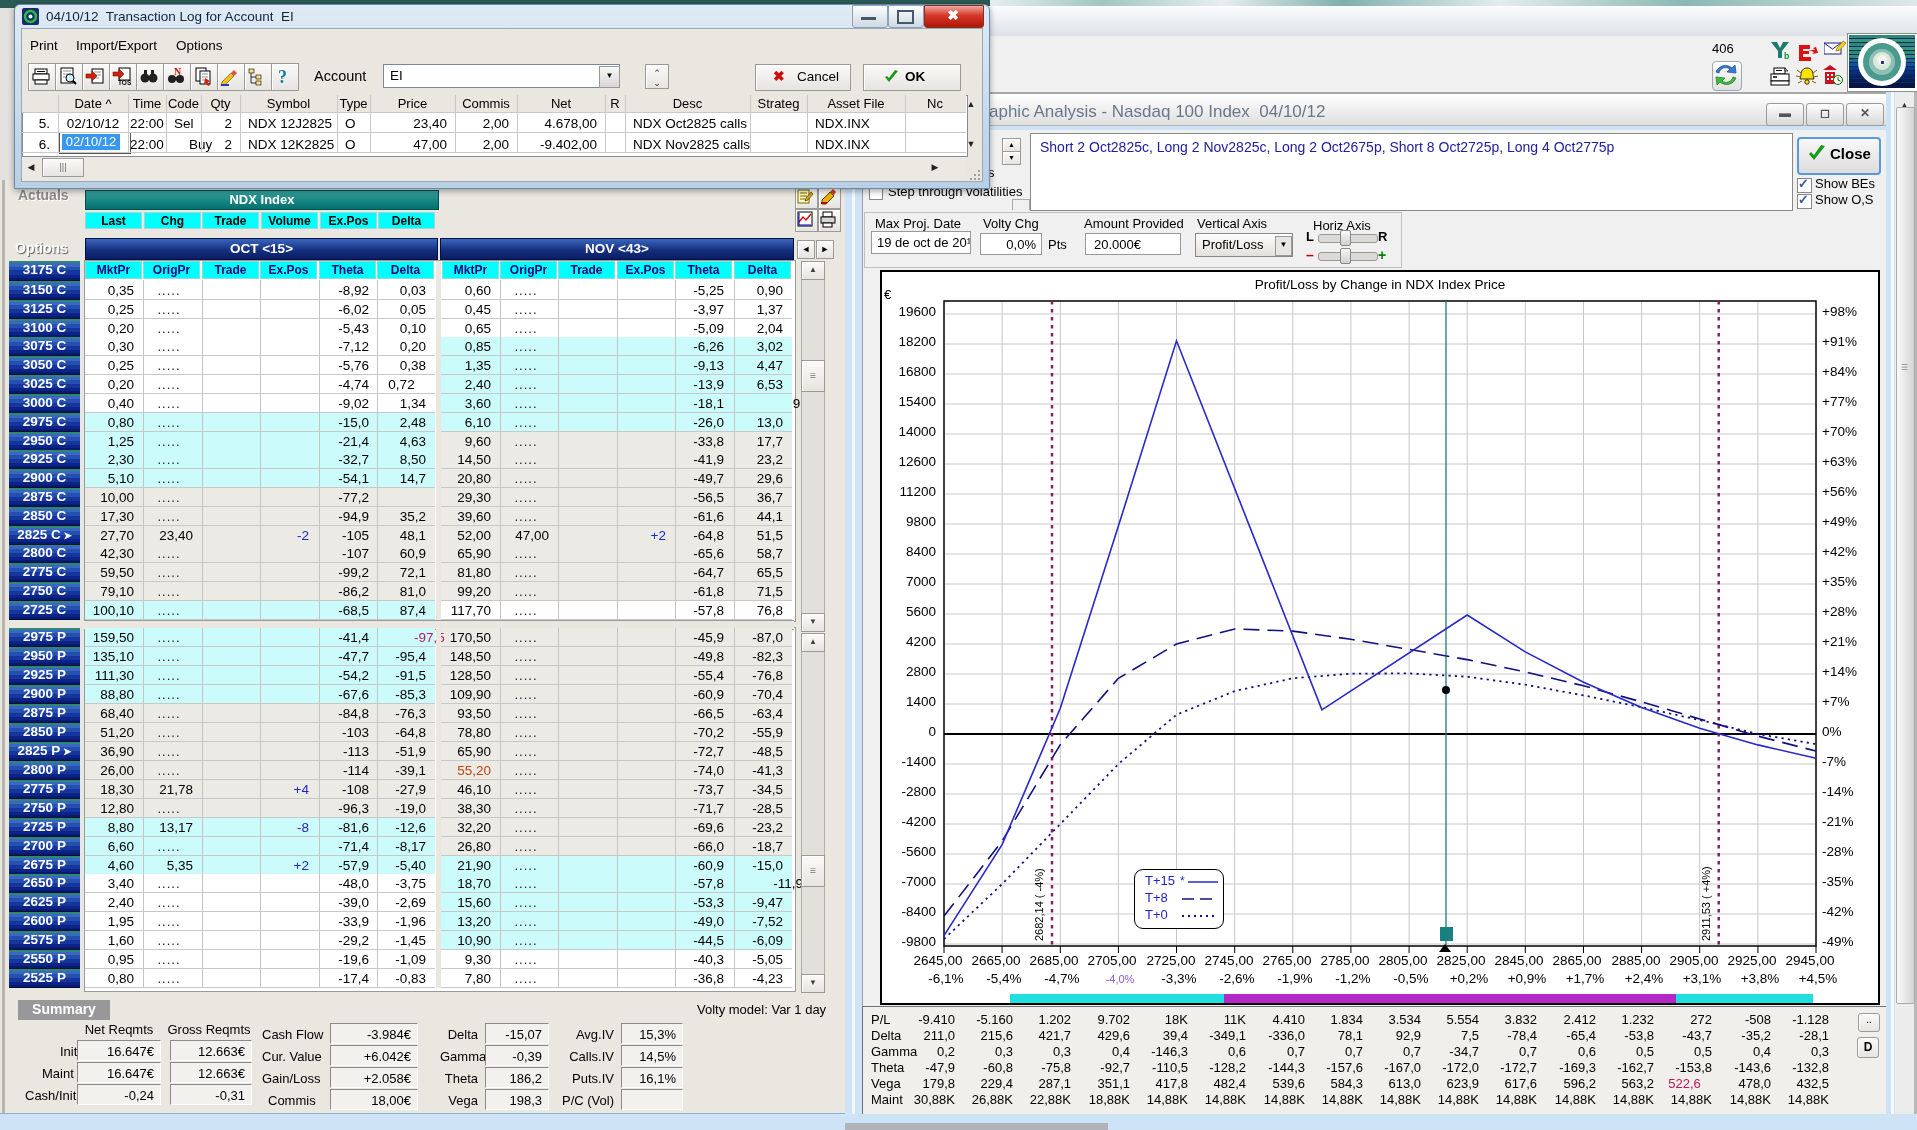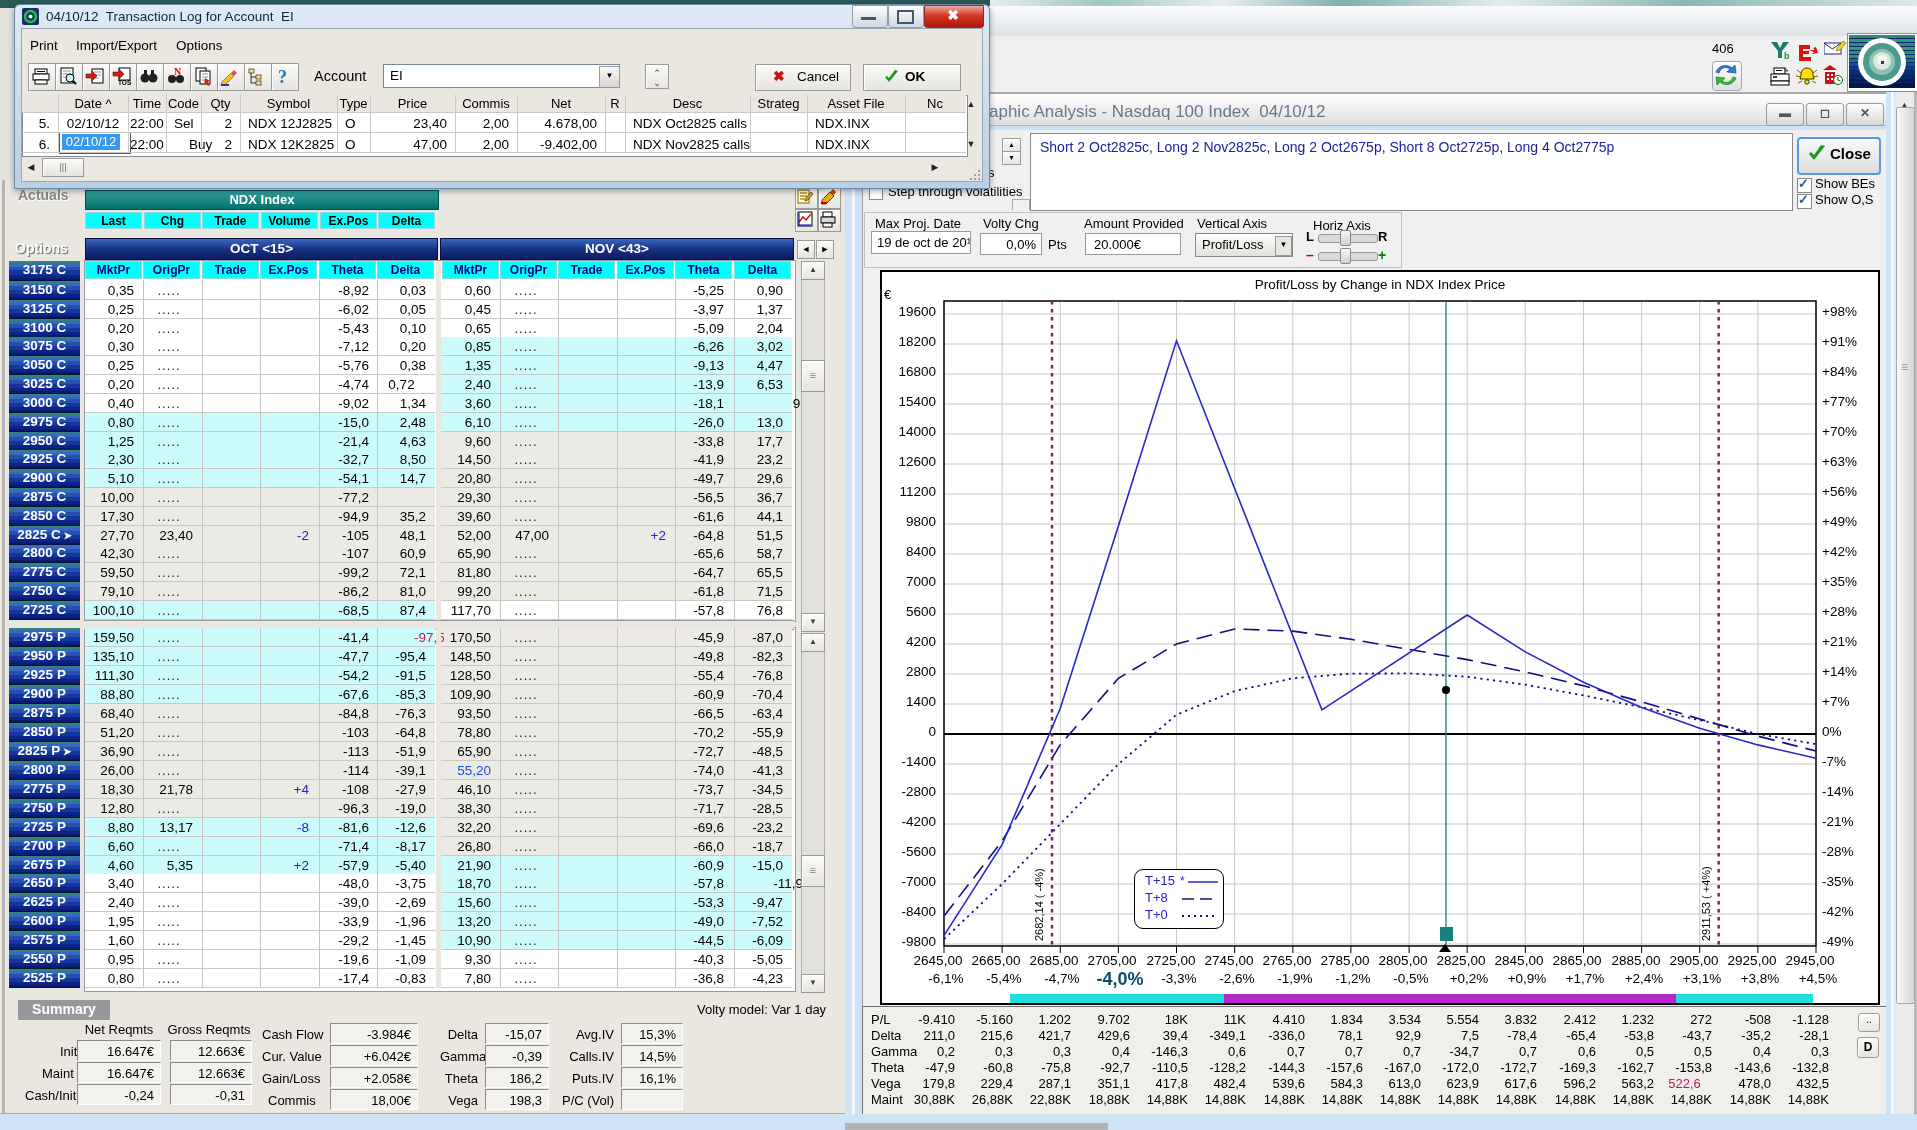--- a/index.html
+++ b/index.html
@@ -414,21 +414,21 @@
 <div style="position:absolute;left:500px;top:744px;width:52px;height:19px;font-size:13px;line-height:16px;text-align:center;color:#222;letter-spacing:1px;">.....</div>
 <div style="position:absolute;left:675px;top:742px;width:49px;height:19px;font-size:13.5px;line-height:19px;text-align:right;color:#000;">-72,7</div>
 <div style="position:absolute;left:734px;top:742px;width:49px;height:19px;font-size:13.5px;line-height:19px;text-align:right;color:#000;">-48,5</div>
 <div style="position:absolute;left:9px;top:761px;width:71px;height:18px;background:linear-gradient(#2e8673 0%,#2e8673 11%,#3a67c2 11%,#3a67c2 30%,#2450b0 30%,#2450b0 50%,#16369e 50%,#16369e 72%,#0c2488 72%,#0c2488 88%,#071a6e 88%,#071a6e 100%);color:#fff;font-weight:bold;font-size:13.5px;text-align:center;line-height:17px;border-bottom:1px solid #00103a;white-space:nowrap;">2800 P</div>
 <div style="position:absolute;left:85px;top:761px;width:350px;height:19px;background:#eceae5;border-bottom:1px solid #c8c8c8;box-sizing:border-box;"></div>
 <div style="position:absolute;left:441px;top:761px;width:351px;height:19px;background:#eceae5;border-bottom:1px solid #c8c8c8;box-sizing:border-box;"></div>
 <div style="position:absolute;left:85px;top:761px;width:49px;height:19px;font-size:13.5px;line-height:19px;text-align:right;color:#000;">26,00</div>
 <div style="position:absolute;left:143px;top:763px;width:52px;height:19px;font-size:13px;line-height:16px;text-align:center;color:#222;letter-spacing:1px;">.....</div>
 <div style="position:absolute;left:319px;top:761px;width:50px;height:19px;font-size:13.5px;line-height:19px;text-align:right;color:#000;">-114</div>
 <div style="position:absolute;left:377px;top:761px;width:49px;height:19px;font-size:13.5px;line-height:19px;text-align:right;color:#000;">-39,1</div>
-<div style="position:absolute;left:442px;top:761px;width:49px;height:19px;font-size:13.5px;line-height:19px;text-align:right;color:#1d4ed8;">55,20</div>
+<div style="position:absolute;left:442px;top:761px;width:49px;height:19px;font-size:13.5px;line-height:19px;text-align:right;color:#c2410c;">55,20</div>
 <div style="position:absolute;left:500px;top:763px;width:52px;height:19px;font-size:13px;line-height:16px;text-align:center;color:#222;letter-spacing:1px;">.....</div>
 <div style="position:absolute;left:675px;top:761px;width:49px;height:19px;font-size:13.5px;line-height:19px;text-align:right;color:#000;">-74,0</div>
 <div style="position:absolute;left:734px;top:761px;width:49px;height:19px;font-size:13.5px;line-height:19px;text-align:right;color:#000;">-41,3</div>
 <div style="position:absolute;left:9px;top:780px;width:71px;height:18px;background:linear-gradient(#2e8673 0%,#2e8673 11%,#3a67c2 11%,#3a67c2 30%,#2450b0 30%,#2450b0 50%,#16369e 50%,#16369e 72%,#0c2488 72%,#0c2488 88%,#071a6e 88%,#071a6e 100%);color:#fff;font-weight:bold;font-size:13.5px;text-align:center;line-height:17px;border-bottom:1px solid #00103a;white-space:nowrap;">2775 P</div>
 <div style="position:absolute;left:85px;top:780px;width:350px;height:19px;background:#eceae5;border-bottom:1px solid #c8c8c8;box-sizing:border-box;"></div>
 <div style="position:absolute;left:441px;top:780px;width:351px;height:19px;background:#eceae5;border-bottom:1px solid #c8c8c8;box-sizing:border-box;"></div>
 <div style="position:absolute;left:85px;top:780px;width:49px;height:19px;font-size:13.5px;line-height:19px;text-align:right;color:#000;">18,30</div>
 <div style="position:absolute;left:143px;top:780px;width:50px;height:19px;font-size:13.5px;line-height:19px;text-align:right;color:#000;">21,78</div>
 <div style="position:absolute;left:260px;top:780px;width:49px;height:19px;font-size:13.5px;line-height:19px;text-align:right;color:#2222cc;">+4</div>
 <div style="position:absolute;left:319px;top:780px;width:50px;height:19px;font-size:13.5px;line-height:19px;text-align:right;color:#000;">-108</div>
@@ -776,21 +776,21 @@
 <div style="position:absolute;left:1822px;top:874px;width:56px;height:16px;font-size:13.5px;line-height:16px;text-align:left;color:#000;font-weight:normal;white-space:nowrap;">-35%</div>
 <div style="position:absolute;left:1822px;top:904px;width:56px;height:16px;font-size:13.5px;line-height:16px;text-align:left;color:#000;font-weight:normal;white-space:nowrap;">-42%</div>
 <div style="position:absolute;left:1822px;top:934px;width:56px;height:16px;font-size:13.5px;line-height:16px;text-align:left;color:#000;font-weight:normal;white-space:nowrap;">-49%</div>
 <div style="position:absolute;left:904px;top:954px;width:68px;height:14px;font-size:13.5px;line-height:14px;text-align:center;color:#000;font-weight:normal;white-space:nowrap;">2645,00</div>
 <div style="position:absolute;left:916px;top:972px;width:60px;height:14px;font-size:13.5px;line-height:14px;text-align:center;color:#000;font-weight:normal;white-space:nowrap;">-6,1%</div>
 <div style="position:absolute;left:962px;top:954px;width:68px;height:14px;font-size:13.5px;line-height:14px;text-align:center;color:#000;font-weight:normal;white-space:nowrap;">2665,00</div>
 <div style="position:absolute;left:974px;top:972px;width:60px;height:14px;font-size:13.5px;line-height:14px;text-align:center;color:#000;font-weight:normal;white-space:nowrap;">-5,4%</div>
 <div style="position:absolute;left:1020px;top:954px;width:68px;height:14px;font-size:13.5px;line-height:14px;text-align:center;color:#000;font-weight:normal;white-space:nowrap;">2685,00</div>
 <div style="position:absolute;left:1032px;top:972px;width:60px;height:14px;font-size:13.5px;line-height:14px;text-align:center;color:#000;font-weight:normal;white-space:nowrap;">-4,7%</div>
 <div style="position:absolute;left:1078px;top:954px;width:68px;height:14px;font-size:13.5px;line-height:14px;text-align:center;color:#000;font-weight:normal;white-space:nowrap;">2705,00</div>
-<div style="position:absolute;left:1090px;top:972px;width:60px;height:14px;font-size:18px;line-height:14px;text-align:center;color:#0c4a6e;font-weight:bold;white-space:nowrap;">-4,0%</div>
+<div style="position:absolute;left:1090px;top:972px;width:60px;height:14px;font-size:11px;line-height:14px;text-align:center;color:#8b5cf6;font-weight:normal;white-space:nowrap;">-4,0%</div>
 <div style="position:absolute;left:1137px;top:954px;width:68px;height:14px;font-size:13.5px;line-height:14px;text-align:center;color:#000;font-weight:normal;white-space:nowrap;">2725,00</div>
 <div style="position:absolute;left:1149px;top:972px;width:60px;height:14px;font-size:13.5px;line-height:14px;text-align:center;color:#000;font-weight:normal;white-space:nowrap;">-3,3%</div>
 <div style="position:absolute;left:1195px;top:954px;width:68px;height:14px;font-size:13.5px;line-height:14px;text-align:center;color:#000;font-weight:normal;white-space:nowrap;">2745,00</div>
 <div style="position:absolute;left:1207px;top:972px;width:60px;height:14px;font-size:13.5px;line-height:14px;text-align:center;color:#000;font-weight:normal;white-space:nowrap;">-2,6%</div>
 <div style="position:absolute;left:1253px;top:954px;width:68px;height:14px;font-size:13.5px;line-height:14px;text-align:center;color:#000;font-weight:normal;white-space:nowrap;">2765,00</div>
 <div style="position:absolute;left:1265px;top:972px;width:60px;height:14px;font-size:13.5px;line-height:14px;text-align:center;color:#000;font-weight:normal;white-space:nowrap;">-1,9%</div>
 <div style="position:absolute;left:1311px;top:954px;width:68px;height:14px;font-size:13.5px;line-height:14px;text-align:center;color:#000;font-weight:normal;white-space:nowrap;">2785,00</div>
 <div style="position:absolute;left:1323px;top:972px;width:60px;height:14px;font-size:13.5px;line-height:14px;text-align:center;color:#000;font-weight:normal;white-space:nowrap;">-1,2%</div>
 <div style="position:absolute;left:1369px;top:954px;width:68px;height:14px;font-size:13.5px;line-height:14px;text-align:center;color:#000;font-weight:normal;white-space:nowrap;">2805,00</div>
 <div style="position:absolute;left:1381px;top:972px;width:60px;height:14px;font-size:13.5px;line-height:14px;text-align:center;color:#000;font-weight:normal;white-space:nowrap;">-0,5%</div>

